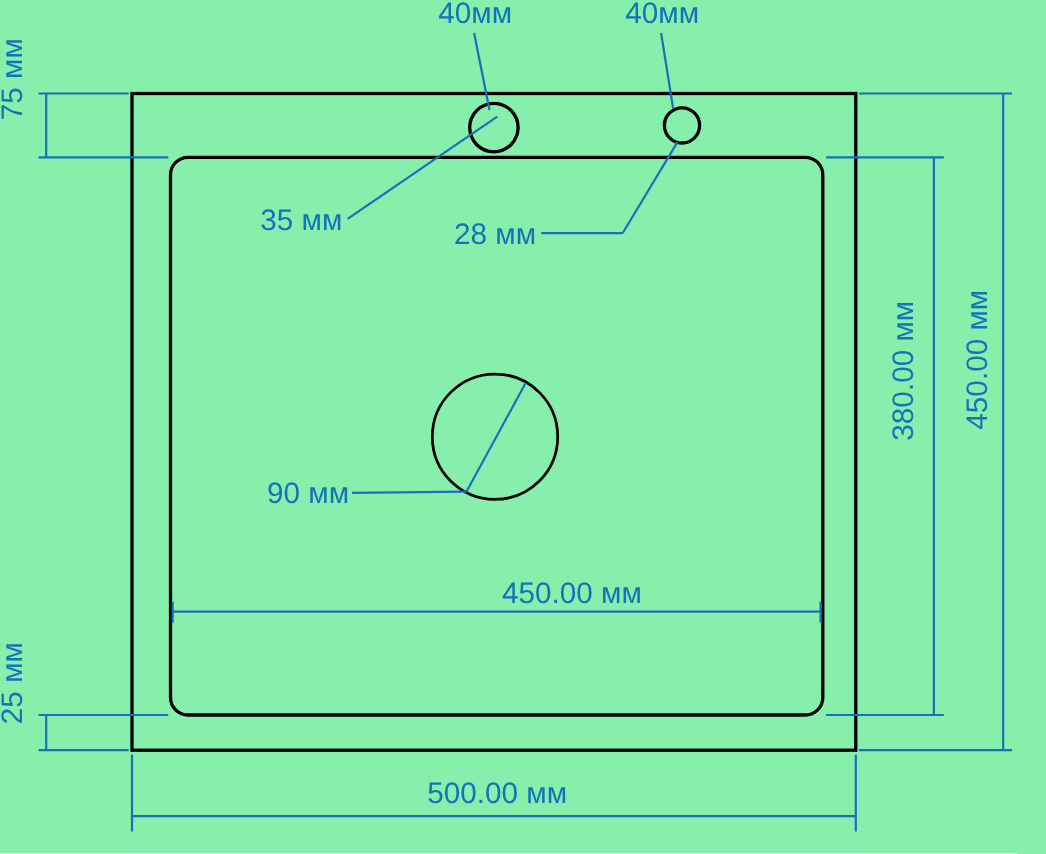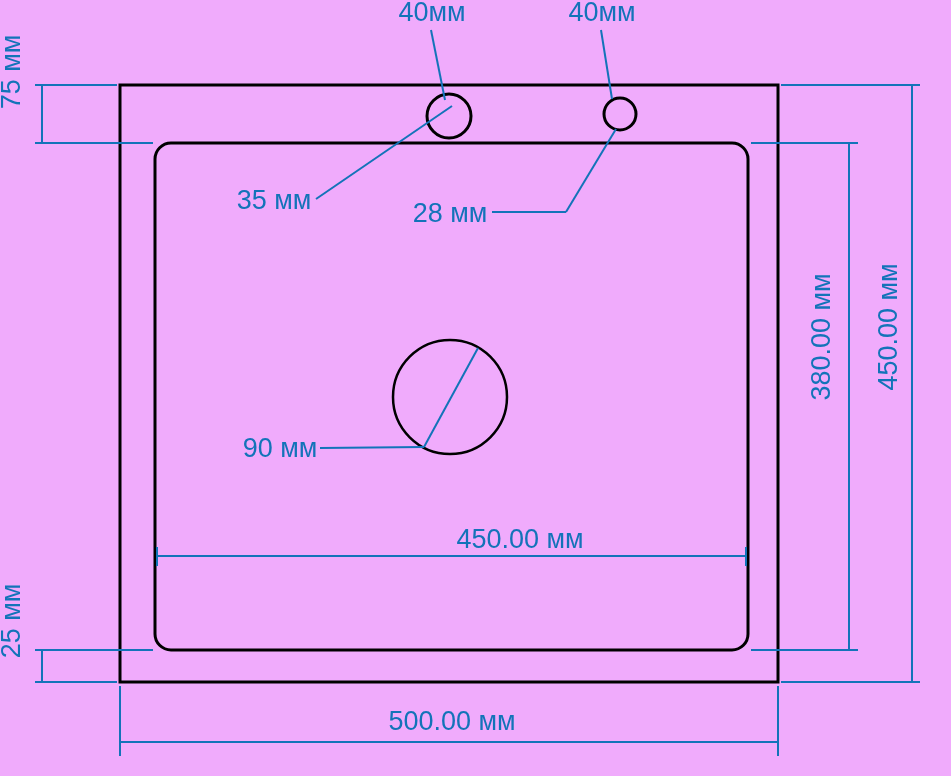--- a/index.html
+++ b/index.html
@@ -4,21 +4,21 @@
 <style>
   html, body {
     margin: 0;
     padding: 0;
     background: #ffffff;
   }
   .stage {
     position: relative;
     width: 951px;
     height: 776px;
-    background: #f0abfc;
+    background: #86efac;
     overflow: hidden;
   }
   svg { display: block; }
   .dim-text {
     font-family: "Liberation Sans", sans-serif;
     font-size: 27px;
     stroke: none;
   }
   .outline-group { fill: none; }
   .dim-group { fill: none; }

